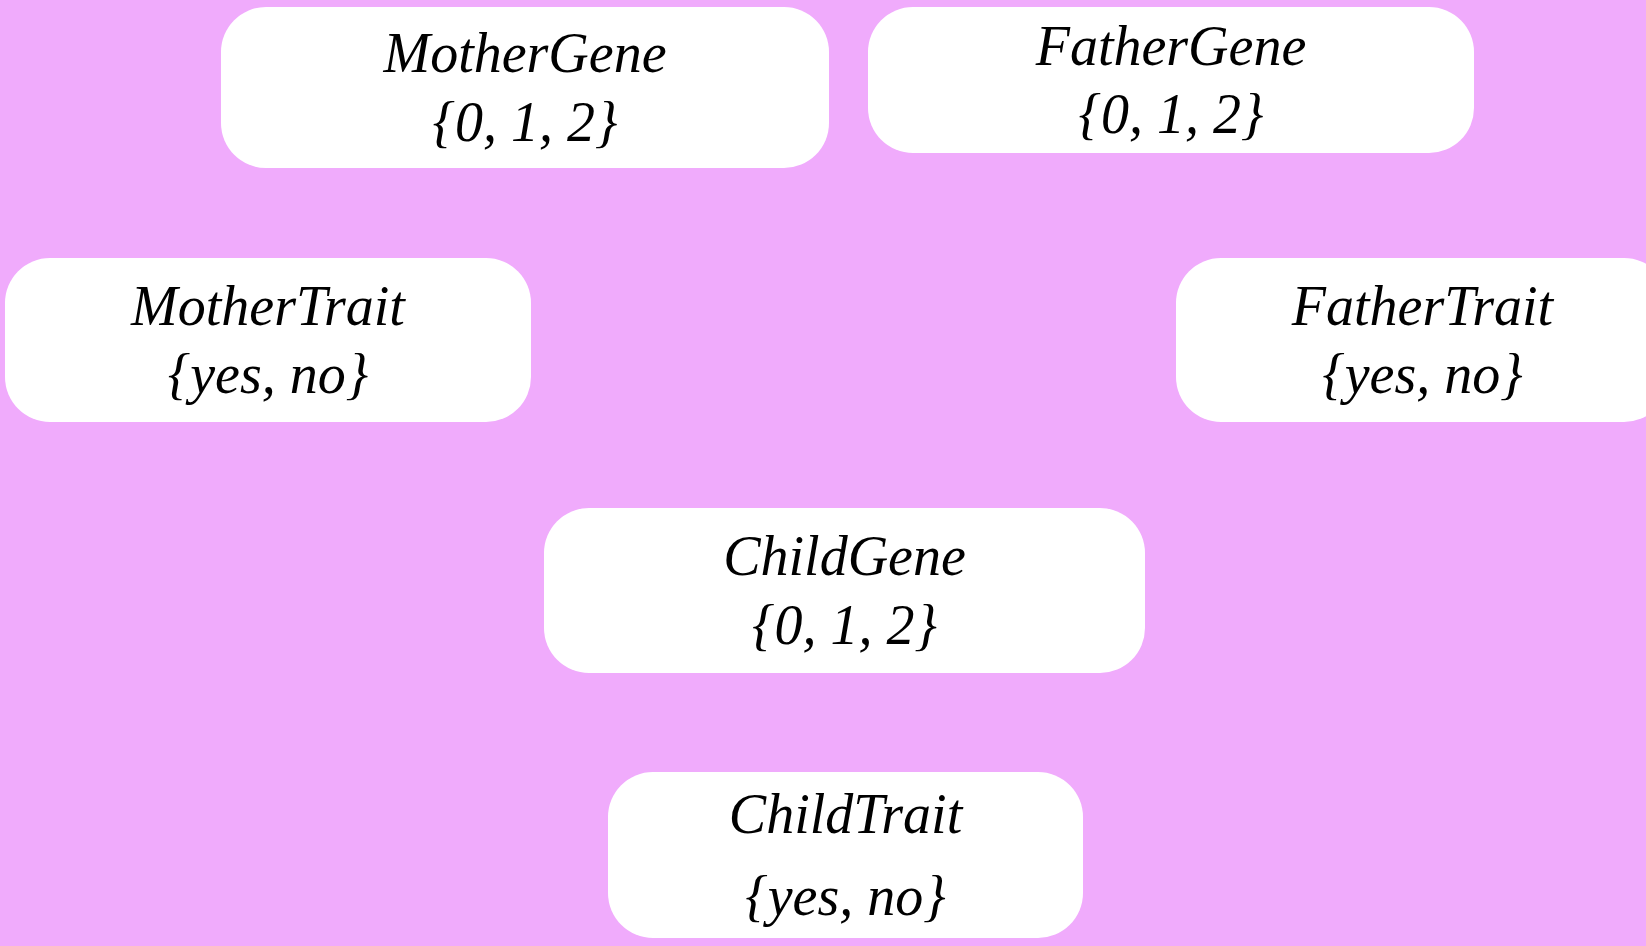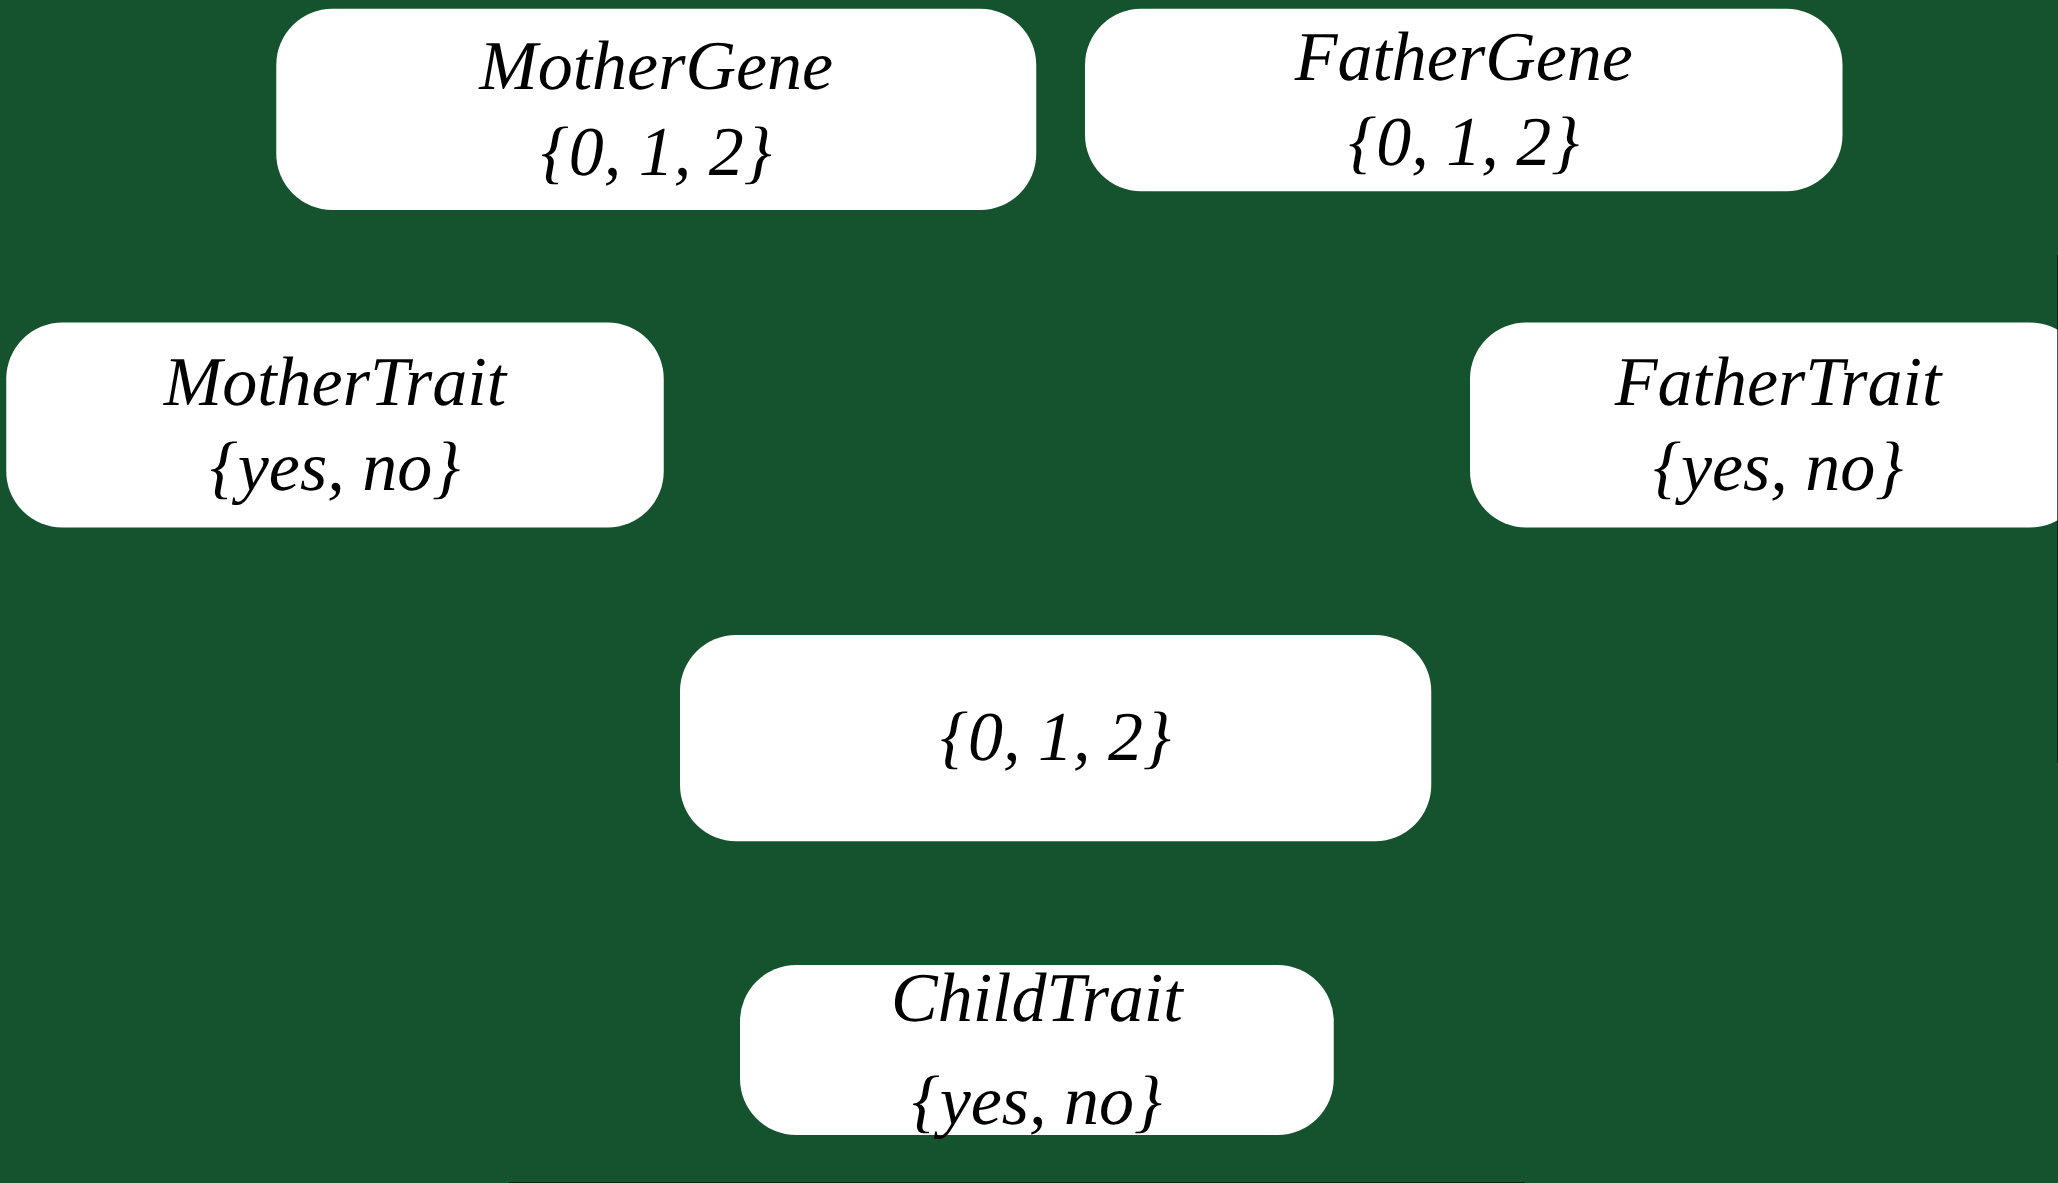--- a/index.html
+++ b/index.html
@@ -4,21 +4,21 @@
 <style>
   html, body {
     margin: 0;
     padding: 0;
     background: #000000;
   }
   .canvas {
     position: relative;
     width: 1646px;
     height: 946px;
-    background: #14532d;
+    background: #f0abfc;
     overflow: hidden;
     font-family: "Liberation Serif", serif;
   }
   .node {
     position: absolute;
     background: #ffffff;
     color: #000000;
     border-radius: 45px;
     display: flex;
     flex-direction: column;
@@ -33,21 +33,21 @@
     font-size: 56px;
     line-height: 1.22;
     white-space: nowrap;
   }
   
   #node-mother-gene  { left: 221px;  top: 7px;   width: 608px; height: 161px; }
   #node-father-gene  { left: 868px;  top: 7px;   width: 606px; height: 146px; }
   #node-mother-trait { left: 5px;    top: 258px; width: 526px; height: 164px; }
   #node-father-trait { left: 1145px; top: 258px; width: 493px; height: 164px; margin-left: 31px; }
   #node-child-gene   { left: 544px;  top: 508px; width: 601px; height: 165px; }
-  #node-child-trait  { left: 592px;  top: 772px; width: 475px; height: 136px; }
+  #node-child-trait  { left: 608px;  top: 772px; width: 475px; height: 166px; }
   #node-child-trait .node-title { margin-bottom: 14px; }
 </style>
 </head>
 <body>
 
 <div class="canvas">
 
   <div class="node" id="node-mother-gene">
     <div class="node-title">MotherGene</div>
     <div class="node-values">{0, 1, 2}</div>
@@ -62,20 +62,21 @@
     <div class="node-title">MotherTrait</div>
     <div class="node-values">{yes, no}</div>
   </div>
 
   <div class="node" id="node-father-trait">
     <div class="node-title">FatherTrait</div>
     <div class="node-values">{yes, no}</div>
   </div>
 
   <div class="node" id="node-child-gene">
+    <div class="node-title">ChildGene</div>
     <div class="node-values">{0, 1, 2}</div>
   </div>
 
   <div class="node" id="node-child-trait">
     <div class="node-title">ChildTrait</div>
     <div class="node-values">{yes, no}</div>
   </div>
 
 </div>
 

